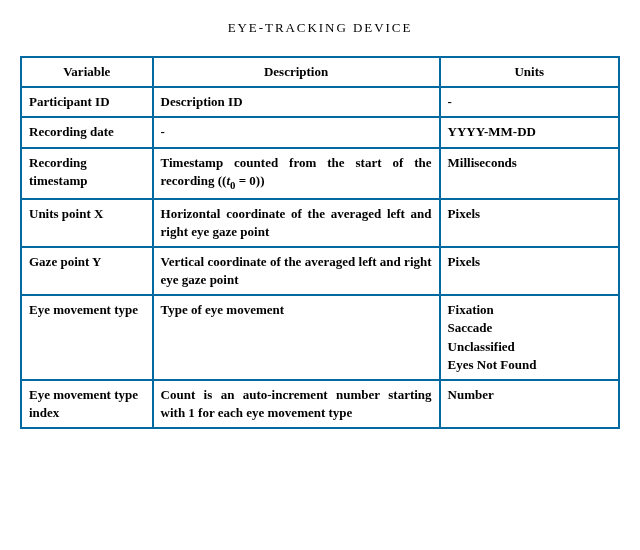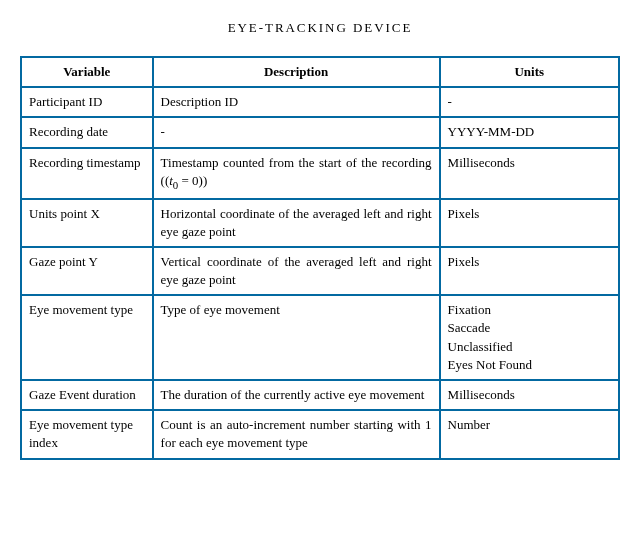--- a/index.html
+++ b/index.html
@@ -42,21 +42,21 @@
       line-height: 1.4;
       color: #000;
     }
 
     th {
       font-weight: bold;
       background: #fff;
     }
 
     td {
-      font-weight: normal;
+      font-weight: bold;
     }
 
     .col-variable { width: 22%; }
     .col-description { width: 48%; border-radius: 12px; }
     .col-units { width: 30%; }
 
     .text-justify {
       text-align: justify;
     }
   </style>
@@ -98,23 +98,18 @@
         <td class="col-variable">Gaze point Y</td>
         <td class="col-description text-justify">Vertical coordinate of the averaged left and right eye gaze point</td>
         <td class="col-units">Pixels</td>
       </tr>
       <tr>
         <td class="col-variable">Eye movement type</td>
         <td class="col-description text-justify">Type of eye movement</td>
         <td class="col-units">Fixation<br>Saccade<br>Unclassified<br>Eyes Not Found</td>
       </tr>
       <tr>
-        <td class="col-variable">Gaze Event duration</td>
-        <td class="col-description text-justify">The duration of the currently active eye movement</td>
-        <td class="col-units">Milliseconds</td>
-      </tr>
-      <tr>
         <td class="col-variable">Eye movement type index</td>
         <td class="col-description text-justify">Count is an auto-increment number starting with 1 for each eye movement type</td>
         <td class="col-units">Number</td>
       </tr>
     </tbody>
 </table>
 
 </body></html>

